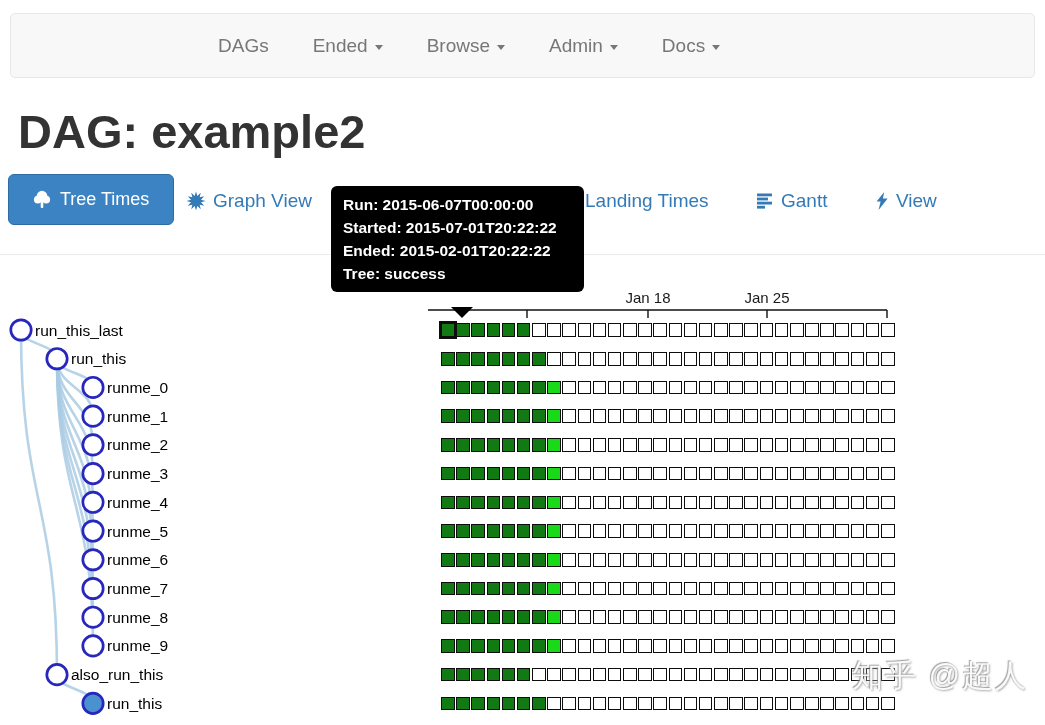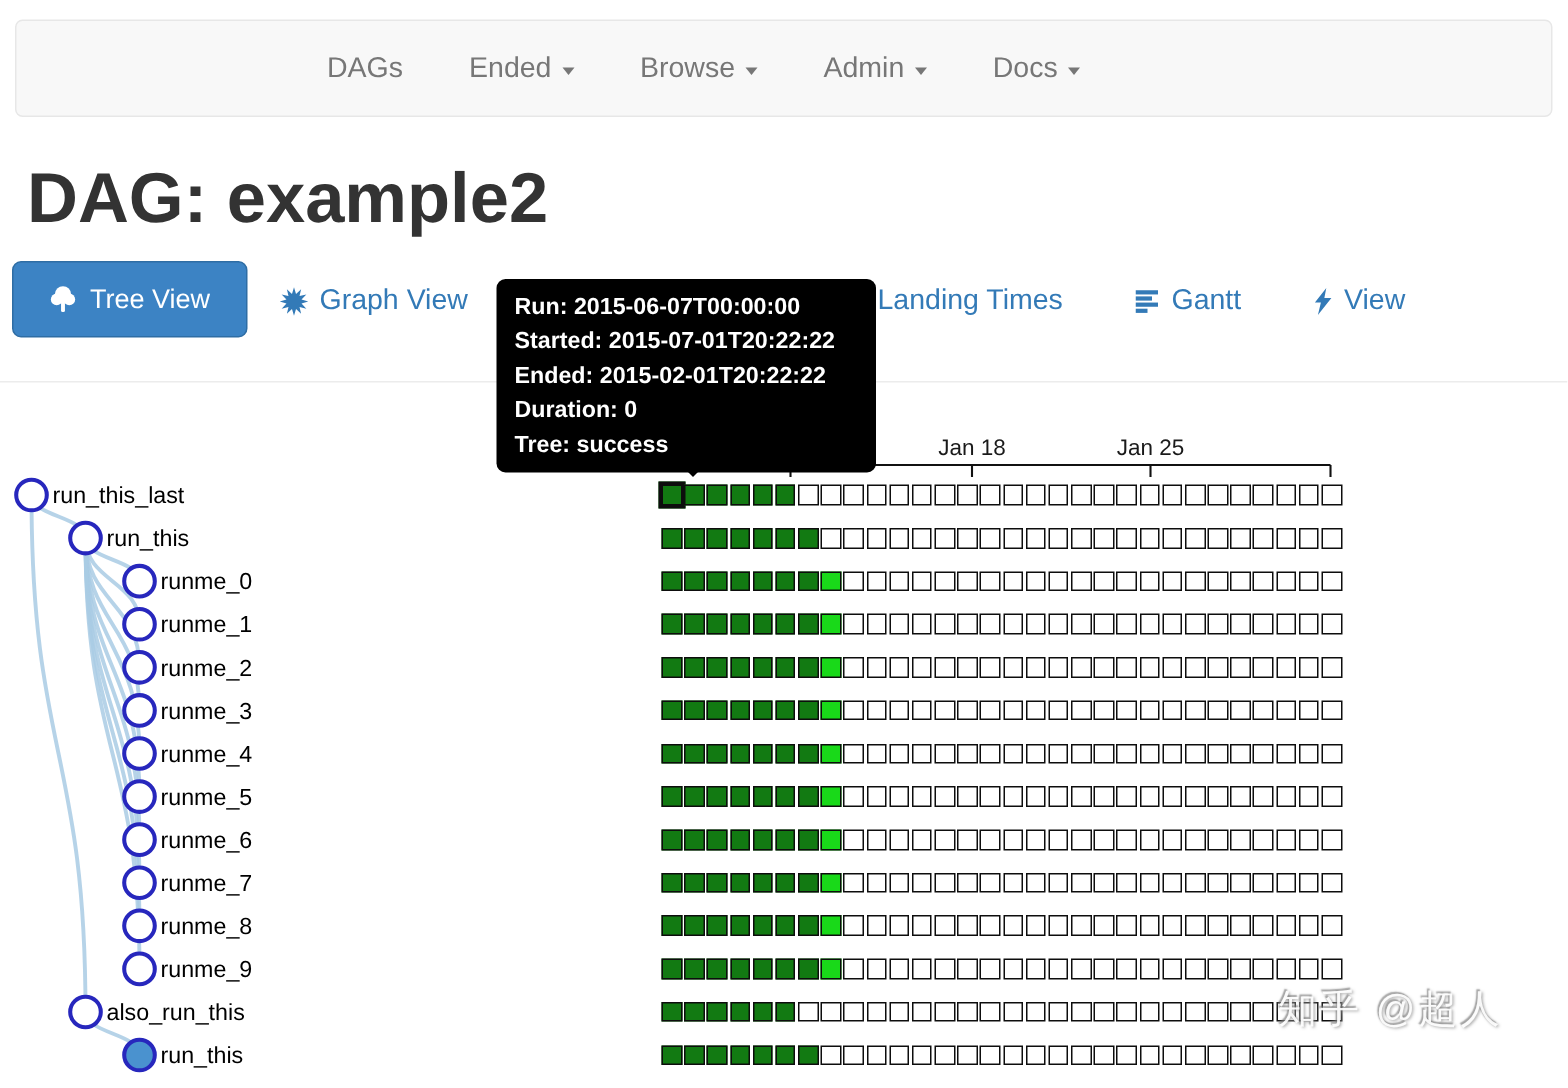--- a/index.html
+++ b/index.html
@@ -31,21 +31,21 @@
   .tooltip{position:absolute;left:331px;top:186px;width:229px;background:#000;border-radius:6px;color:#fff;font-weight:700;font-size:15.5px;line-height:23px;padding:7px 12px;z-index:30;}
   .tooltip-caret{position:absolute;left:451px;top:307px;width:0;height:0;border-left:11px solid transparent;border-right:11px solid transparent;border-top:11px solid #000;z-index:30;}
 
   
   .cell{position:absolute;box-sizing:border-box;width:13.6px;height:13.6px;border:1.7px solid #0d0d0d;background:#fff;cursor:pointer;}
   .cell.selected{width:17.6px;height:17.6px;border-width:3.4px;}
 
   svg.layer{position:absolute;left:0;top:0;z-index:5;pointer-events:none;}
   svg.layer circle{pointer-events:auto;cursor:pointer;}
 
-  .watermark{position:absolute;left:852px;top:655px;z-index:40;font-size:26px;letter-spacing:2px;color:rgba(255,255,255,0.93);
+  .watermark{position:absolute;left:852px;top:655px;z-index:40;font-size:31px;letter-spacing:2px;color:rgba(255,255,255,0.93);
     text-shadow:-1px -1px 1px rgba(110,110,110,0.65), 1px 1px 2px rgba(90,90,90,0.5), 0 0 5px rgba(255,255,255,0.8);}
   .icon-svg{display:block;}
 </style>
 </head>
 <body>
 
 <div class="stage">
 
   <div class="navbar">
     <div class="nav-items">
@@ -73,21 +73,21 @@
 
   <div class="page-title">DAG: example2</div>
 
   <div class="btn-primary">
     <svg class="icon-svg" width="18" height="19" viewBox="0 0 18 19">
       <circle cx="9" cy="6.2" r="5.4" fill="#fff"></circle>
         <circle cx="4.8" cy="9.6" r="3.9" fill="#fff"></circle>
         <circle cx="13.2" cy="9.6" r="3.9" fill="#fff"></circle>
       <rect x="7.7" y="9" width="2.6" height="9" rx="1" fill="#fff"></rect>
     </svg>
-    <span>Tree View</span>
+    <span>Tree Times</span>
   </div>
 
   <div class="tab-link tab-graph">
     <svg class="icon-svg" width="20" height="20" viewBox="0 0 20 20">
       <polygon id="burst-poly" fill="#337ab7" points="10.00,0.50 11.35,4.98 14.75,1.77 13.68,6.32 18.23,5.25 15.02,8.65 19.50,10.00 15.02,11.35 18.23,14.75 13.68,13.68 14.75,18.23 11.35,15.02 10.00,19.50 8.65,15.02 5.25,18.23 6.32,13.68 1.77,14.75 4.98,11.35 0.50,10.00 4.98,8.65 1.77,5.25 6.32,6.32 5.25,1.77 8.65,4.98"></polygon>
     </svg>
     <span>Graph View</span>
   </div>
 
   <div class="tab-link tab-landing">
@@ -584,20 +584,19 @@
       <div class="cell" style="left: 835.42px; top: 696.56px;"></div>
       <div class="cell" style="left: 850.59px; top: 696.56px;"></div>
       <div class="cell" style="left: 865.76px; top: 696.56px;"></div>
       <div class="cell" style="left: 880.93px; top: 696.56px;"></div>
     </div>
 
   <div class="tooltip" id="tooltip-box">
       <div>Run: 2015-06-07T00:00:00</div>
       <div>Started: 2015-07-01T20:22:22</div>
       <div>Ended: 2015-02-01T20:22:22</div>
-      <div>Duration: 0</div>
       <div>Tree: success</div>
     </div>
   <div class="tooltip-caret"></div>
 
   <div class="watermark">知乎 @超人</div>
 
 </div>
 
 </body></html>

